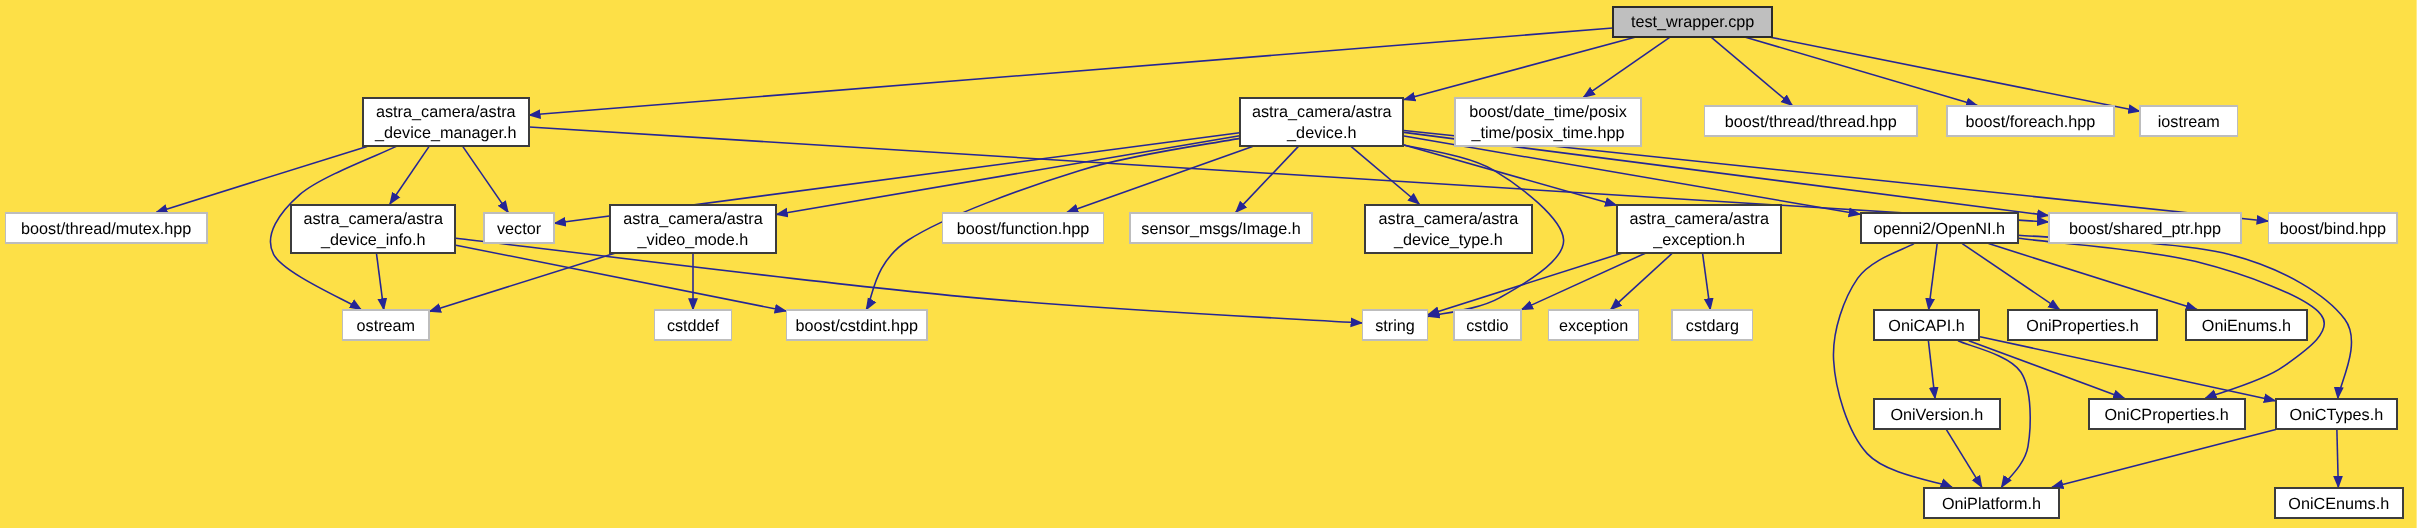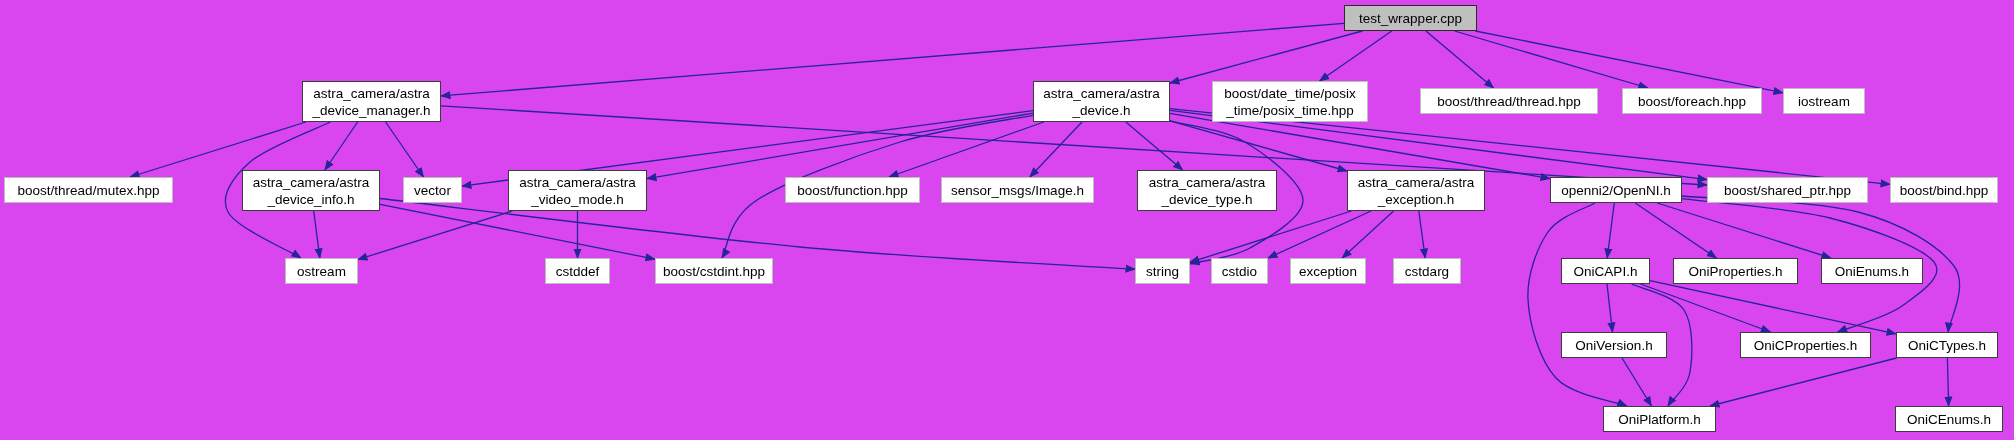--- a/index.html
+++ b/index.html
@@ -1,19 +1,19 @@
 <!DOCTYPE html>
 <html><head>
 <meta charset="utf-8">
 <style>
   html,body{margin:0;padding:0;background:#ffffff;}
   .graph-container{
     position:relative;
     width:2014px;height:440px;
-    background:#d946ef;
+    background:#fde047;
     font-family:"Liberation Sans","DejaVu Sans",sans-serif;
     overflow:hidden;
   }
   svg{display:block;}
   .edge{fill:none;stroke-width:1.3px;}
   .node-rect{shape-rendering:crispEdges;}
   .node-label{
     font-family:"Liberation Sans","DejaVu Sans",sans-serif;
     font-size:13.5px;
     fill:#000000;

